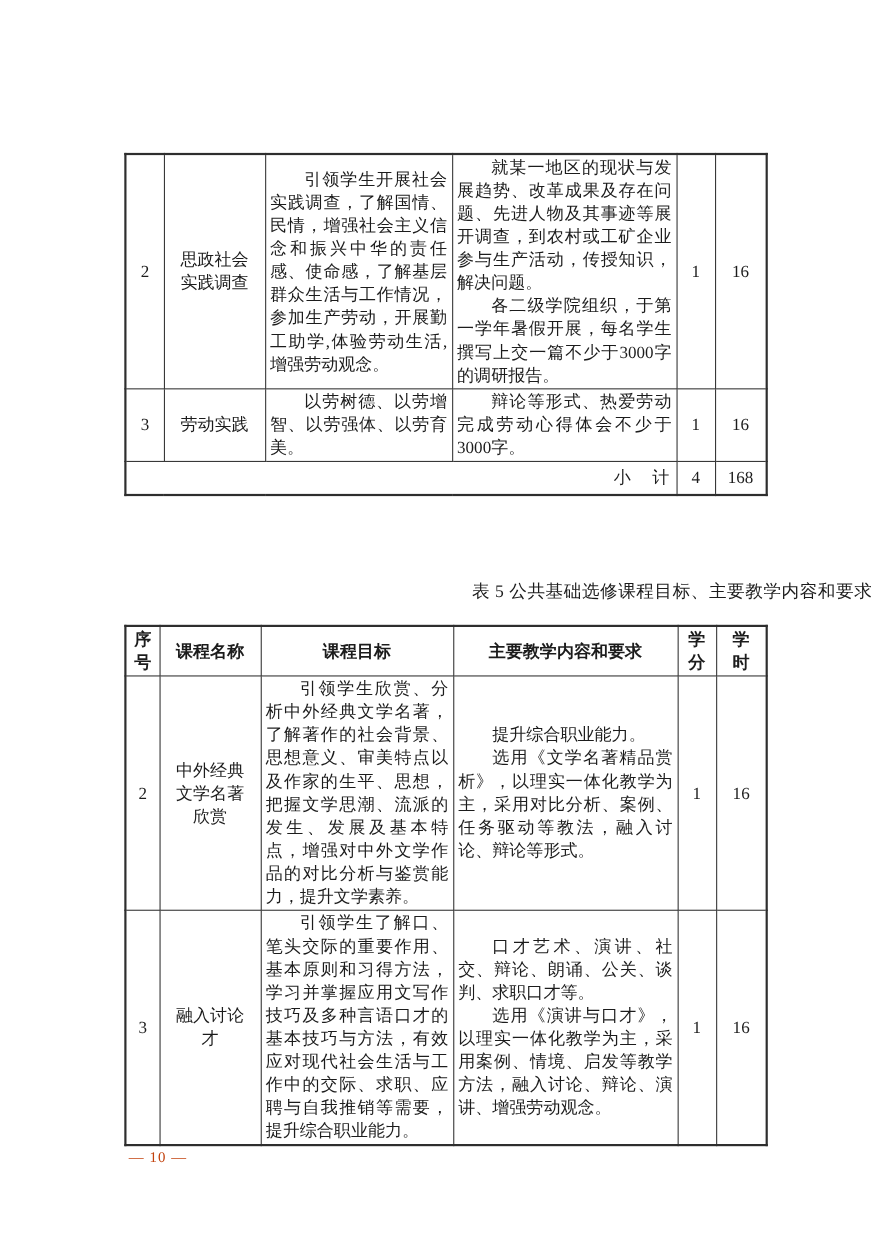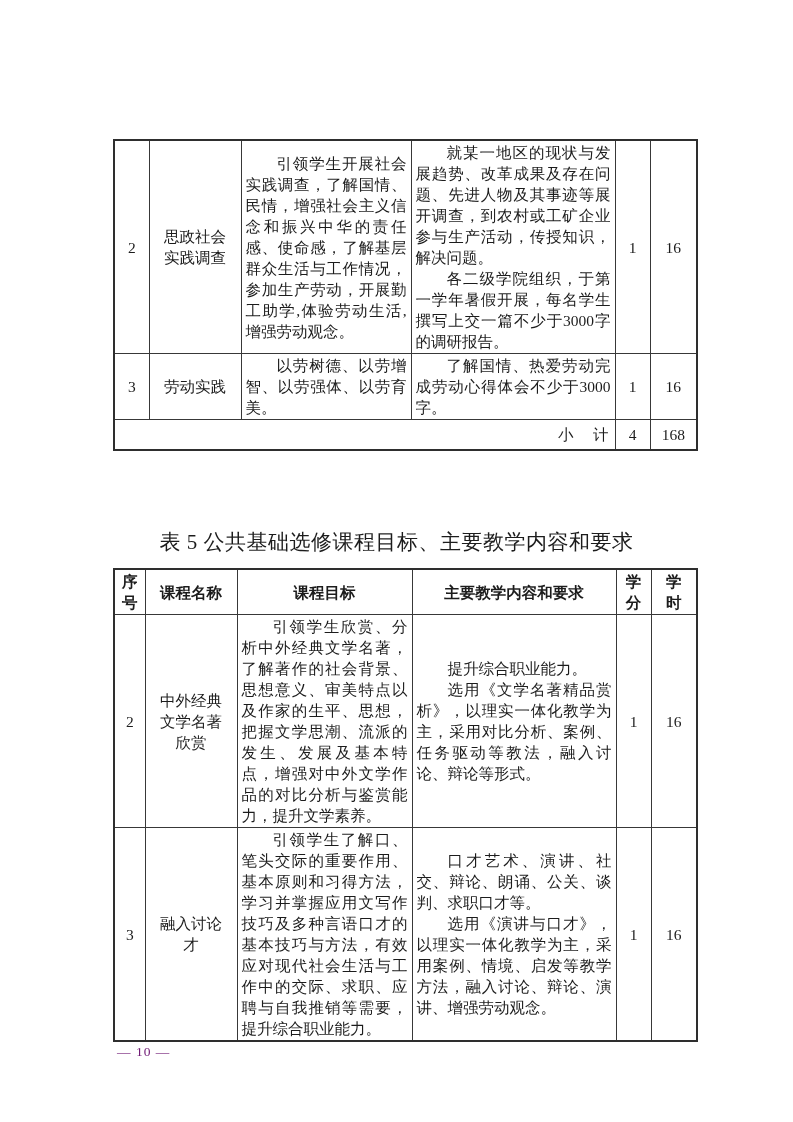--- a/index.html
+++ b/index.html
@@ -45,29 +45,29 @@
     text-indent:2em;
     text-align:justify;
   }
   td.subtotal-label {
     text-align:right;
     letter-spacing:2px;
   }
   .caption {
     position:absolute;
     left:0; width:793px;
-    text-align:center;
-    font-size:21px;
+    text-align:right;
+    font-size:16px;
     letter-spacing:0.5px;
   }
   .footer {
     position:absolute;
     font-size:13.5px;
     letter-spacing:1px;
-    color:#701a75;
+    color:#c2410c;
   }
 </style>
 </head>
 <body>
 
 <div class="page">
 
   <table class="doc" style="left:113px; top:139px; width:583px;">
     <colgroup>
       <col style="width:35px">
@@ -92,21 +92,21 @@
         <td class="num">1</td>
         <td class="num">16</td>
       </tr>
       <tr style="height:61px">
         <td class="num">3</td>
         <td class="name">劳动实践</td>
         <td class="body">
           <p>以劳树德、以劳增智、以劳强体、以劳育美。</p>
         </td>
         <td class="body">
-          <p>了解国情、热爱劳动完成劳动心得体会不少于3000字。</p>
+          <p>辩论等形式、热爱劳动完成劳动心得体会不少于3000字。</p>
         </td>
         <td class="num">1</td>
         <td class="num">16</td>
       </tr>
       <tr style="height:30px">
         <td class="subtotal-label" colspan="4">小　计</td>
         <td class="num">4</td>
         <td class="num">168</td>
       </tr>
     </tbody>

